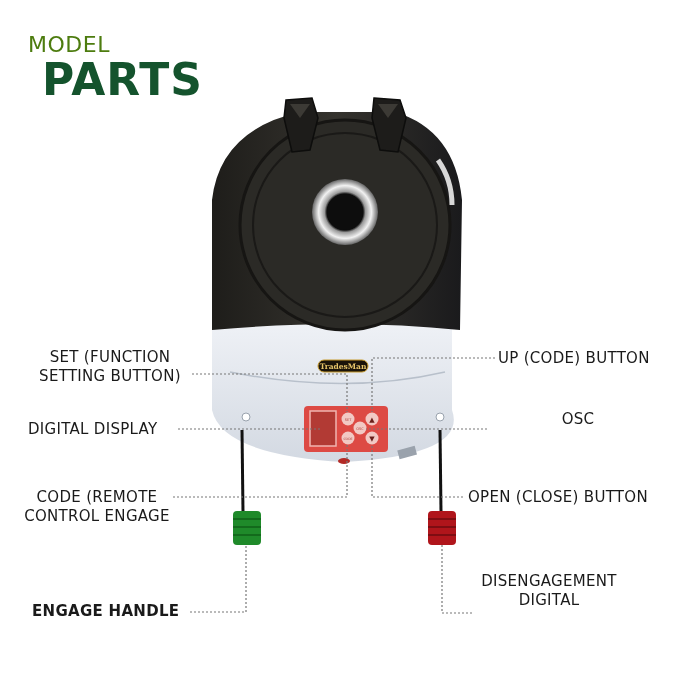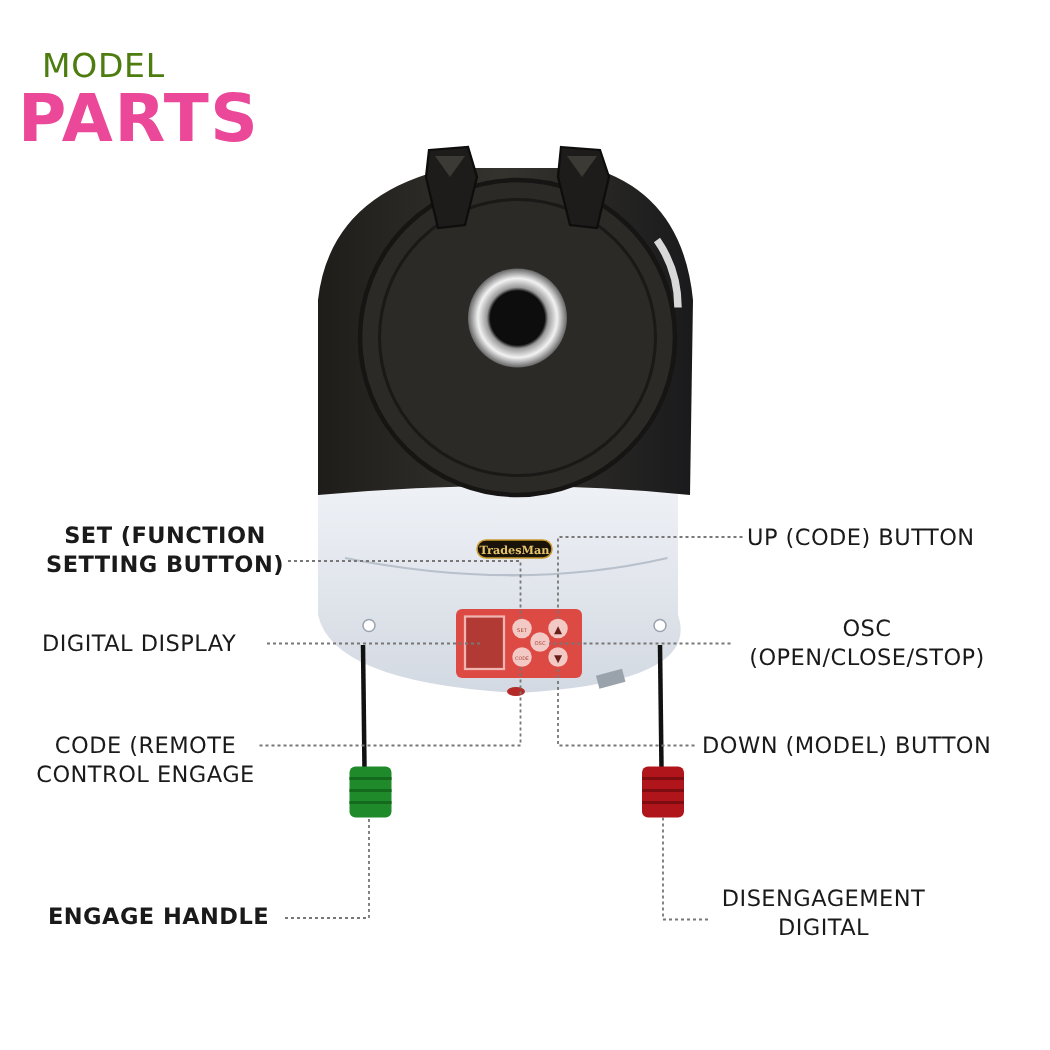--- a/index.html
+++ b/index.html
@@ -1,21 +1,21 @@
 <!DOCTYPE html>
 <html><head>
   <meta charset="utf-8">
   <style>
     html, body { margin: 0; padding: 0; background: #ffffff; }
     body { width: 700px; height: 700px; position: relative; overflow: hidden;
            font-family: "DejaVu Sans", "Liberation Sans", sans-serif; color: #1a1a1a; }
     .title-model { position: absolute; left: 28px; top: 32px; font-size: 22px; letter-spacing: 0.5px;
                    font-weight: 400; color: #4d7c0f; }
-    .title-parts { position: absolute; left: 12px; top: 58px; font-size: 44px; font-weight: 700;
-                   letter-spacing: 1px; color: #ec4899; line-height: 1; }
+    .title-parts { position: absolute; left: 42px; top: 58px; font-size: 44px; font-weight: 700;
+                   letter-spacing: 1px; color: #14532d; line-height: 1; }
     .label { position: absolute; font-size: 15px; line-height: 19px; color: #1a1a1a;
              letter-spacing: 0.3px; white-space: nowrap; }
     .label.center { text-align: center; }
     svg.device { position: absolute; left: 0; top: 0; width: 700px; height: 700px; }
     .leader { stroke: #777; stroke-width: 1.2; stroke-dasharray: 2 2; fill: none; }
   </style>
 </head>
 <body>
 
 <div class="title-model">MODEL</div>
@@ -130,33 +130,32 @@
     <polyline class="leader" points="495,358 372,358 372,412"></polyline>
 
     <polyline class="leader" points="487,429 366,429"></polyline>
 
     <polyline class="leader" points="463,497 372,497 372,445"></polyline>
 
     <polyline class="leader" points="472,613 442,613 442,545"></polyline>
   </g>
 </svg>
 
-<div class="label center" style="left:30px; top:348px; width:160px;font-weight:bold;">
+<div class="label center" style="left:30px; top:348px; width:160px;">
   <div>SET (FUNCTION</div>
   <div>SETTING BUTTON)</div>
 </div>
 <div class="label" style="left:28px; top:420px;">DIGITAL DISPLAY</div>
 <div class="label center" style="left:22px; top:488px; width:150px;">
   <div>CODE (REMOTE</div>
   <div>CONTROL ENGAGE</div>
 </div>
 <div class="label" style="left:32px; top:602px;font-weight:bold;">ENGAGE HANDLE</div>
 
 <div class="label" style="left:498px; top:349px;">UP (CODE) BUTTON</div>
 <div class="label center" style="left:488px; top:410px; width:180px;">
   <div>OSC</div>
-  <div>(OPEN/CLOSE/STOP)</div>
 </div>
-<div class="label" style="left:468px; top:488px;">DOWN (MODEL) BUTTON</div>
-<div class="label center" style="left:474px; top:590px; width:150px;">
+<div class="label" style="left:468px; top:488px;">OPEN (CLOSE) BUTTON</div>
+<div class="label center" style="left:474px; top:572px; width:150px;">
   <div>DISENGAGEMENT</div>
   <div>DIGITAL</div>
 </div>
 
 </body></html>

